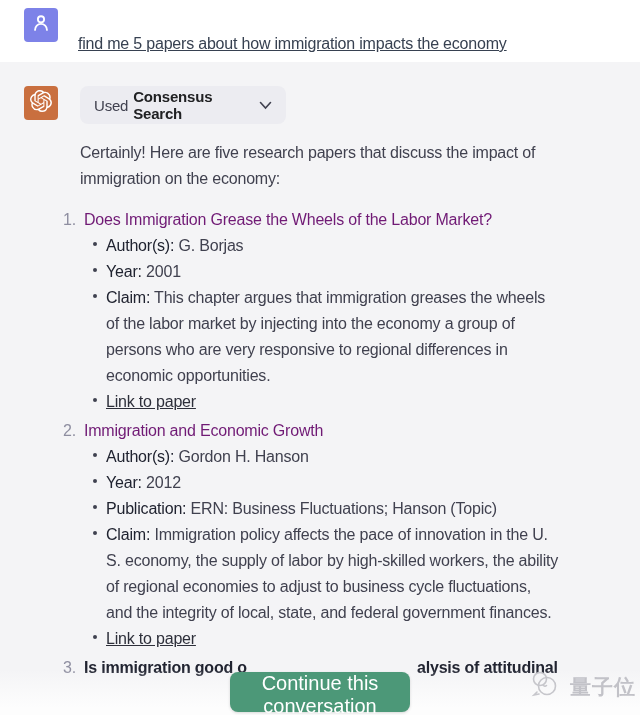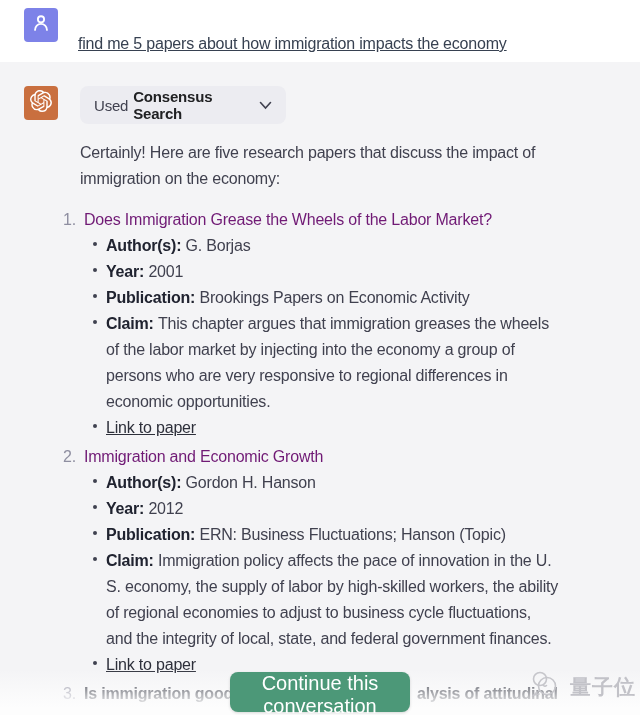--- a/index.html
+++ b/index.html
@@ -35,21 +35,21 @@
   ol.papers { list-style:none; margin-top:15px; }
   ol.papers > li { position:relative; margin-left:4px; padding-left:0; margin-bottom:3px; }
   .num {
     position:absolute; left:-21px; top:0; line-height:26px;
     color:#8e8ea0; font-weight:400;
   }
   .p-title { font-weight:normal; color:#701a75; line-height:26px; }
   ul.fields { list-style:none; }
   ul.fields > li { position:relative; padding-left:22px; line-height:26px; white-space:pre-line; width:522px; }
   .dot { position:absolute; left:9px; top:9px; width:4px; height:4px; border-radius:50%; background:#3f4150; }
-  .bl { font-weight:bold; color:#202330; }
+  .bl { font-weight:normal; color:#202330; }
   .link { font-weight:normal; color:#2d2f3a; text-decoration:underline; cursor:pointer; }
 
   .partial-row { position:relative; line-height:26px; height:26px; }
   .t-start { font-weight:bold; color:#202330; }
   .t-end { position:absolute; left:333px; top:0; font-weight:bold; color:#202330; white-space:nowrap; }
 
   .bottom-fade {
     position:absolute; left:0; bottom:0; width:640px; height:46px; z-index:5;
     background:linear-gradient(to bottom, rgba(253,253,253,0), #fdfdfd 85%);
     pointer-events:none;
@@ -107,21 +107,20 @@
 immigration on the economy:</p>
 
     <ol class="papers">
 
       <li>
         <span class="num">1.</span>
         <div class="p-title">Does Immigration Grease the Wheels of the Labor Market?</div>
         <ul class="fields">
           <li><span class="dot"></span><span class="bl">Author(s): </span><span>G. Borjas</span></li>
           <li><span class="dot"></span><span class="bl">Year: </span><span>2001</span></li>
-          <li><span class="dot"></span><span class="bl">Publication: </span><span>Brookings Papers on Economic Activity</span></li>
           <li><span class="dot"></span><span class="bl">Claim: </span><span>This chapter argues that immigration greases the wheels
 of the labor market by injecting into the economy a group of
 persons who are very responsive to regional differences in
 economic opportunities.</span></li>
           <li><span class="dot"></span><a class="link">Link to paper</a></li>
         </ul>
       </li>
 
       <li>
         <span class="num">2.</span>

